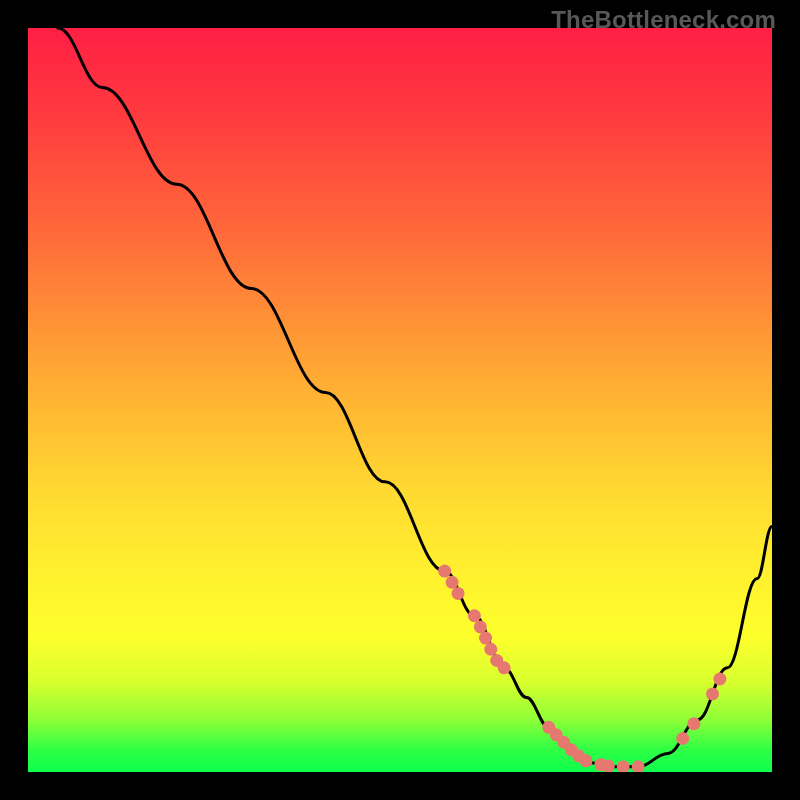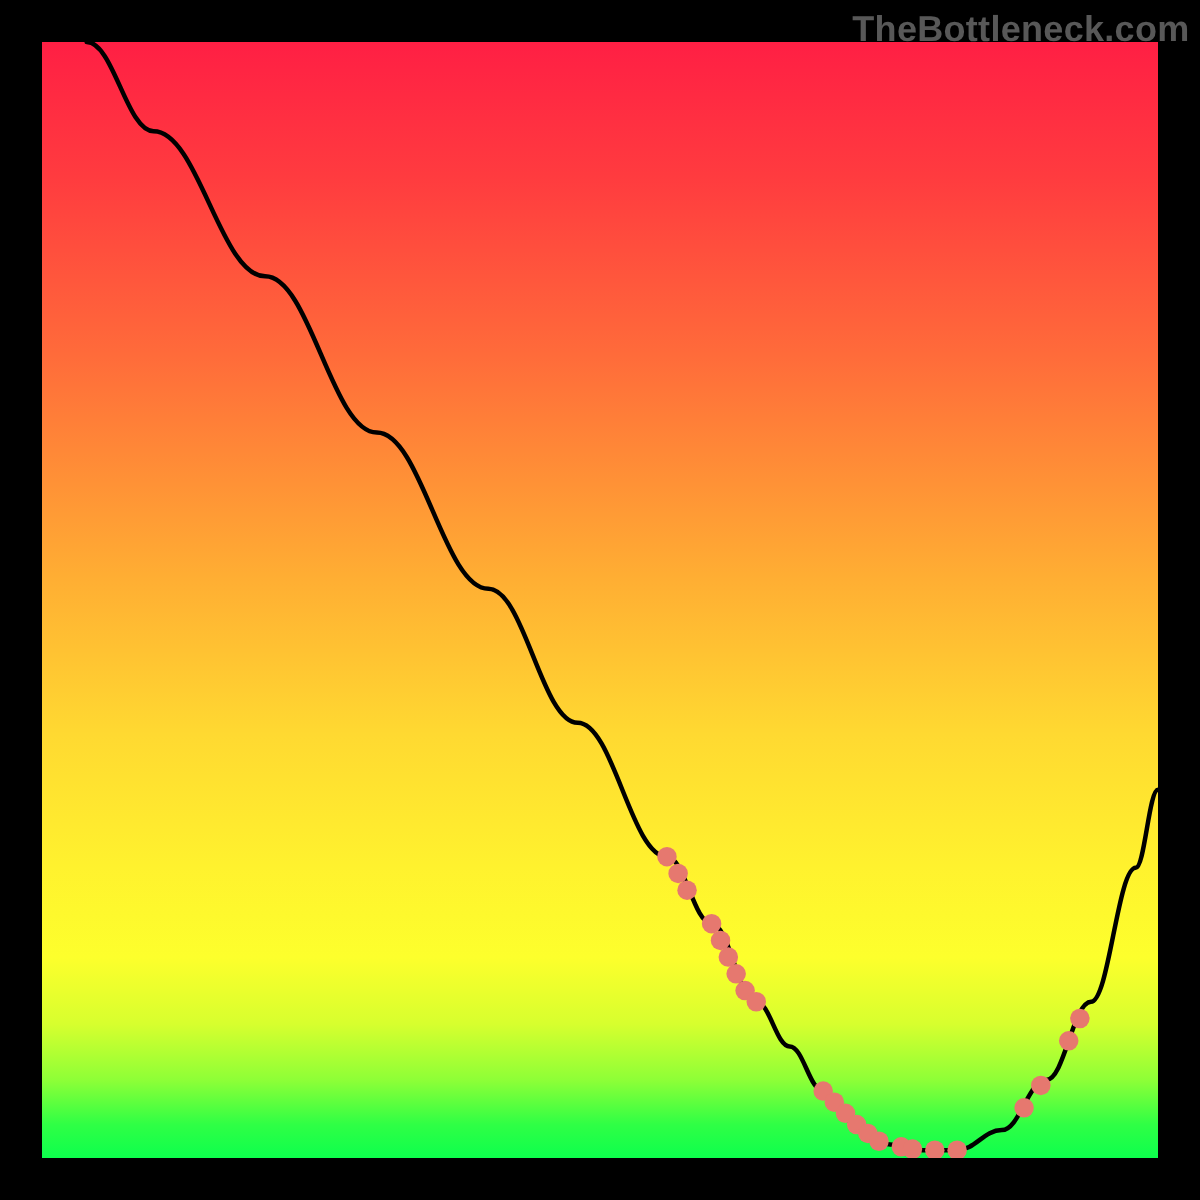--- a/index.html
+++ b/index.html
@@ -26,21 +26,21 @@
       #fff22e 74%,
       #fdff2c 82%,
       #d7ff2e 88%,
       #8eff37 93%,
       #2fff45 97%,
       #0dff4d 100%);
   }
   .watermark {
     position: absolute;
     top: 6px;
-    right: 7px;
+    right: 24px;
     font-size: 24px;
     font-weight: 600;
     color: #585858;
     letter-spacing: 0.2px;
   }
   svg {
     position: absolute;
     left: 0;
     top: 0;
   }

